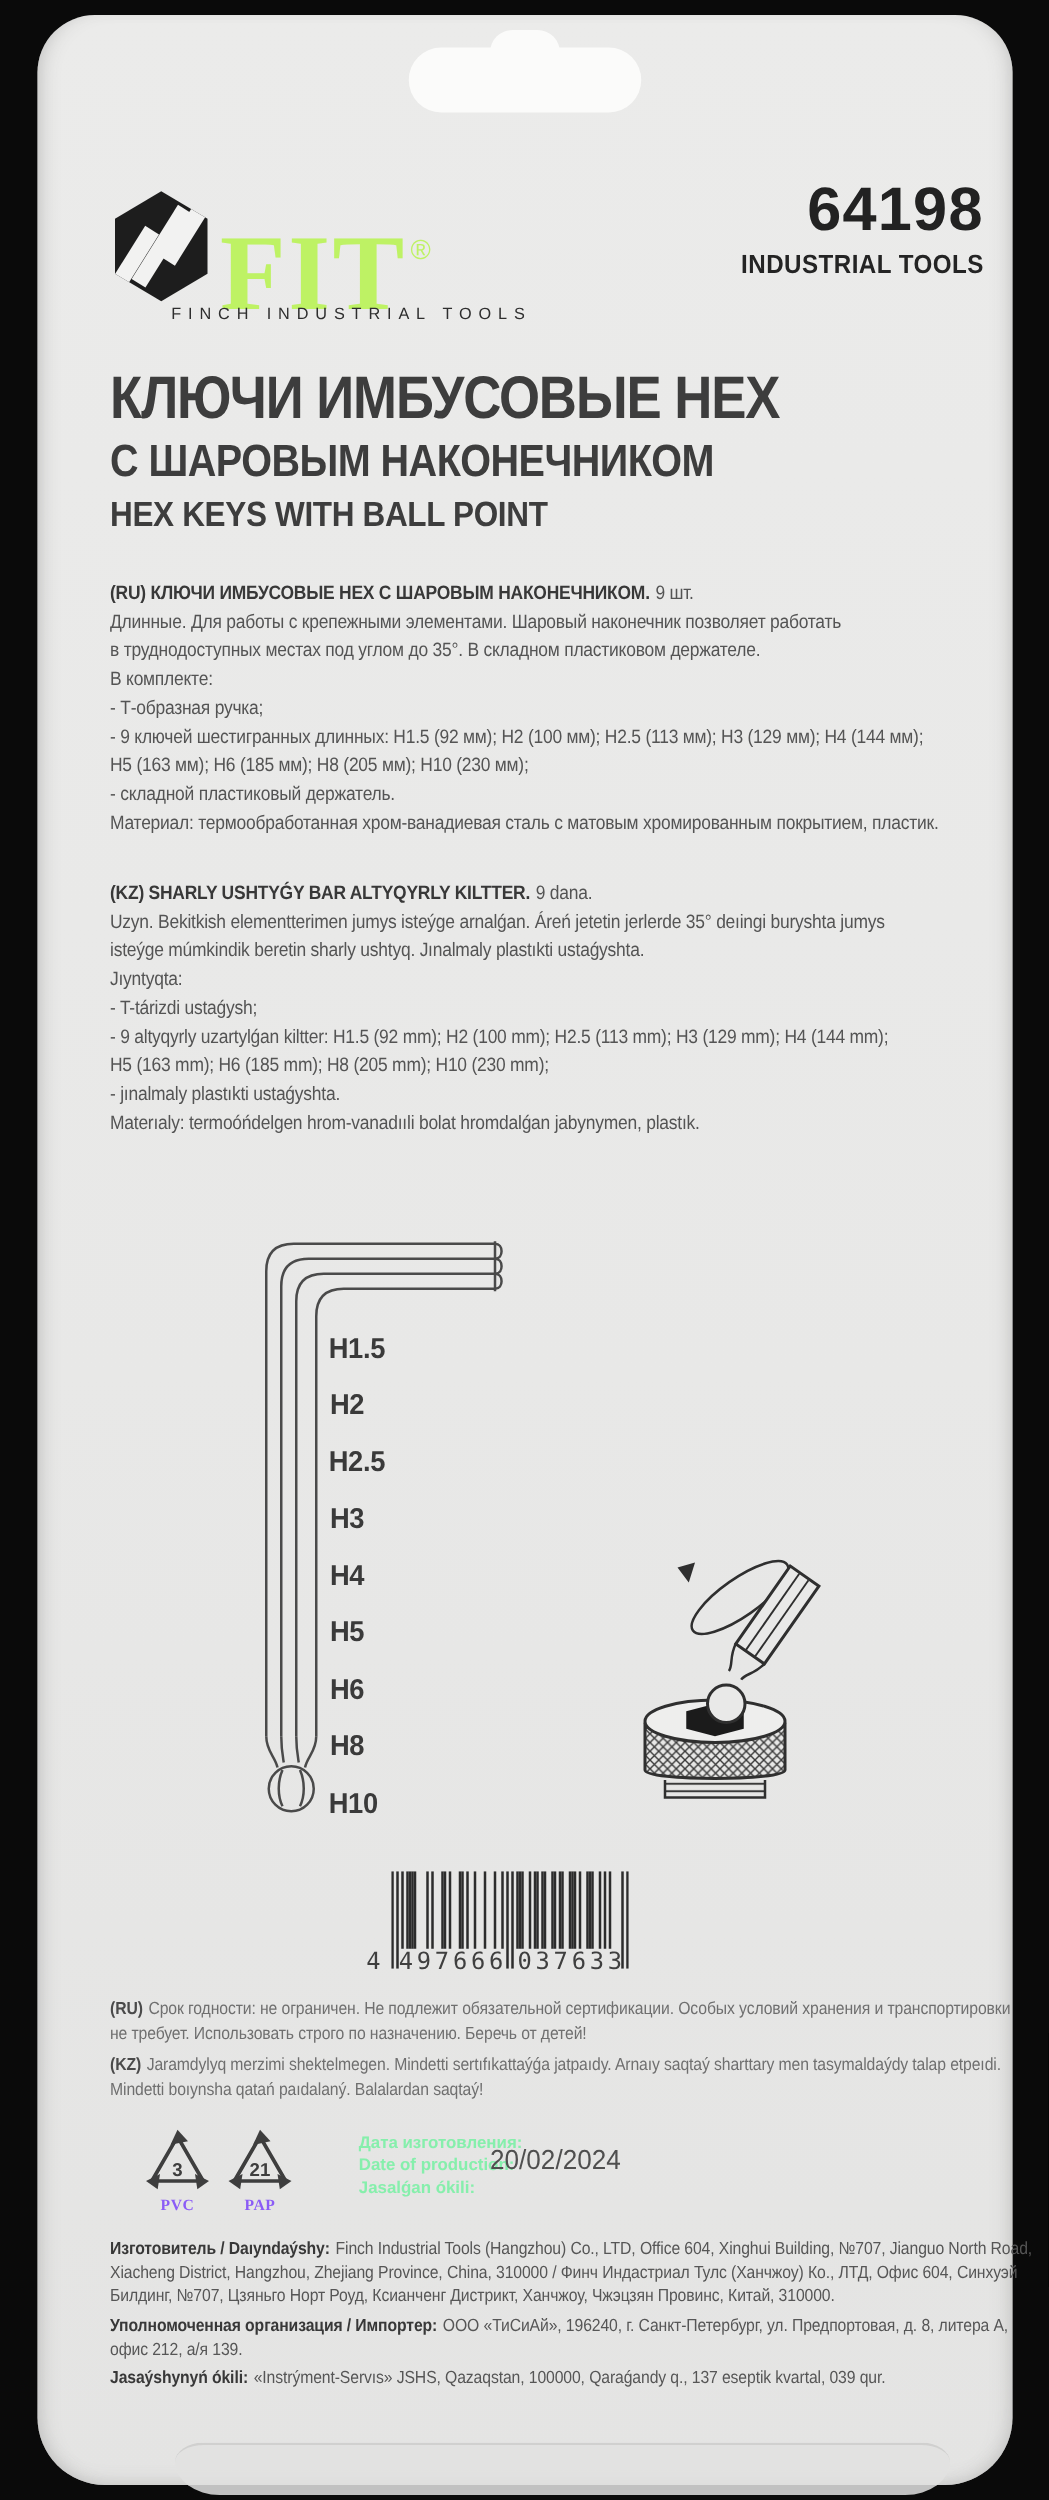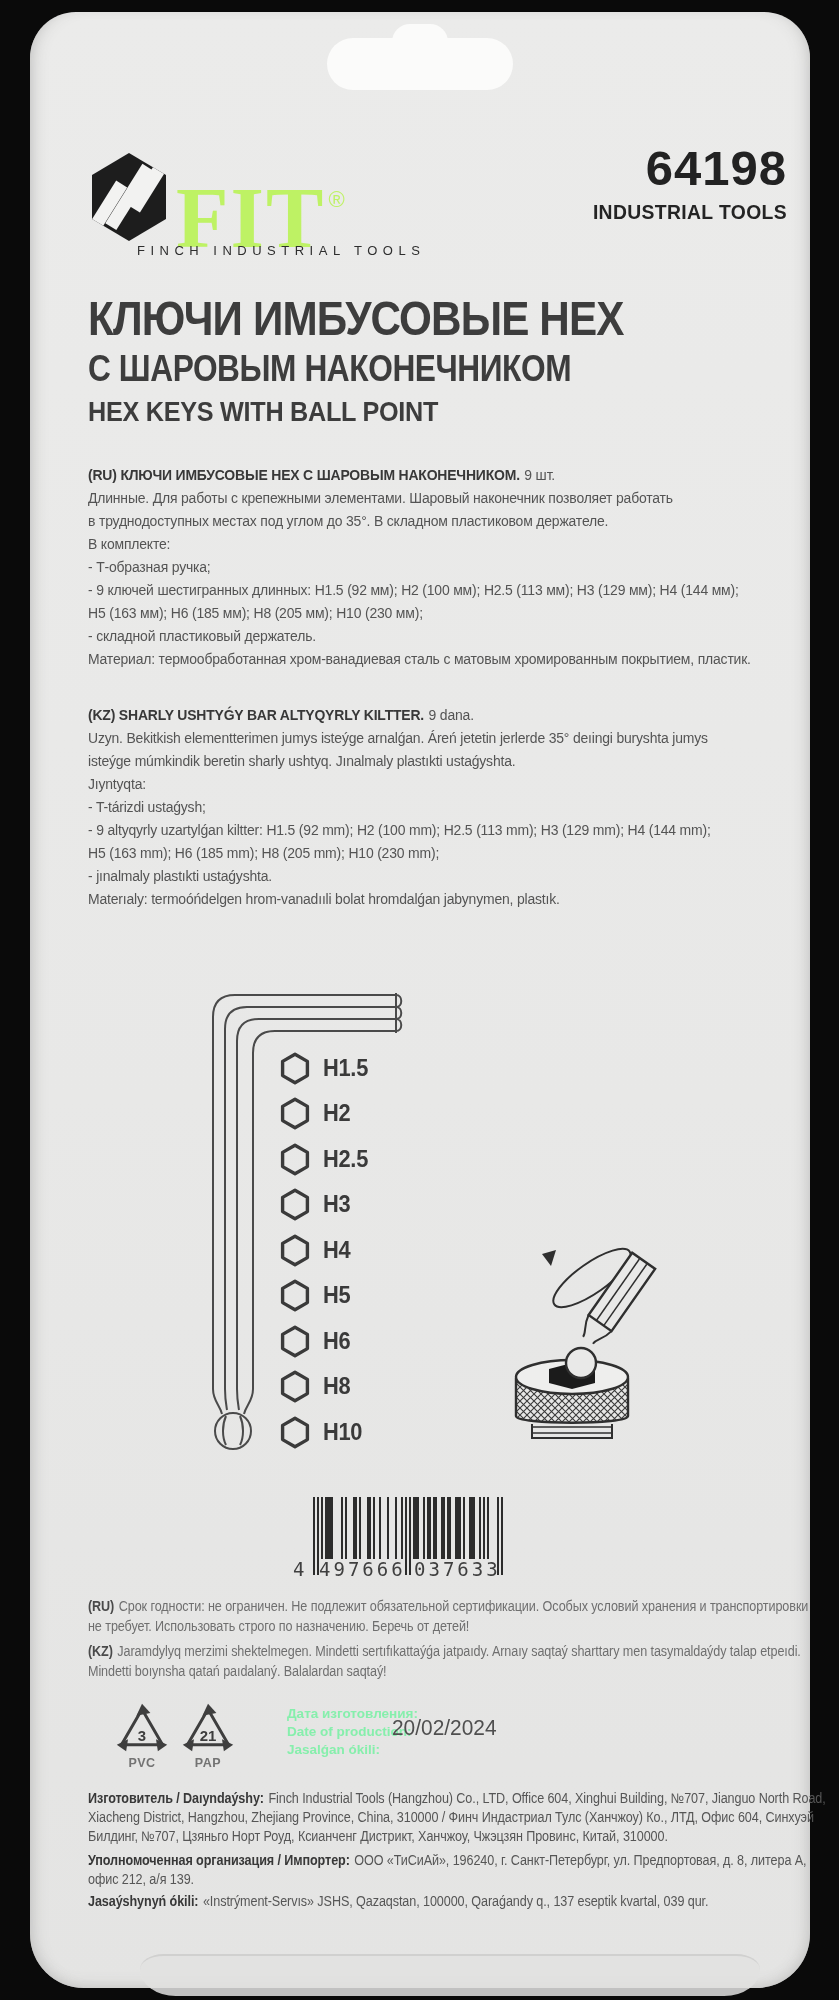--- a/index.html
+++ b/index.html
@@ -32,34 +32,34 @@
 
   
   .t1{left:88px;top:291px;font-size:48px;font-weight:700;color:#3d3d3d;letter-spacing:-1px;
       transform:scaleX(.88);transform-origin:0 0;white-space:nowrap;}
   .t2{left:88px;top:348px;font-size:36px;font-weight:700;color:#3d3d3d;letter-spacing:-.5px;
       transform:scaleX(.88);transform-origin:0 0;white-space:nowrap;}
   .t3{left:88px;top:396px;font-size:28px;font-weight:700;color:#3d3d3d;letter-spacing:-.3px;
       transform:scaleX(.9);transform-origin:0 0;white-space:nowrap;}
 
   
-  .hexrow{position:absolute;left:280px;height:33px;display:flex;align-items:center;gap:13px;}
+  .hexrow{position:absolute;left:263px;height:33px;display:flex;align-items:center;gap:13px;flex-direction:column;}
   .hexrow span{font-size:23px;font-weight:700;color:#3a3a3a;letter-spacing:-.3px;transform:scaleX(.95);transform-origin:0 50%;}
 
   
   .bc-digit{position:absolute;top:1558px;font-family:"DejaVu Sans Mono",monospace;font-size:19px;color:#3f3f3f;}
 
   .note-txt{font-size:14px;color:#6f6f6f;letter-spacing:-.1px;}
   .note-b{font-weight:700;color:#4a4a4a;}
 
   .prod-label{left:287px;font-size:13.5px;font-weight:700;color:#86efac;}
   .prod-date{left:392px;top:1715px;font-size:22px;color:#4f4f4f;transform:scaleX(.95);transform-origin:0 0;}
 
   .recy{position:absolute;width:56px;text-align:center;}
-  .recy .lbl{font-size:12.5px;font-weight:700;color:#737373;letter-spacing:.5px;margin-top:-2px;}
+  .recy .lbl{font-size:12.5px;font-weight:700;color:#8b5cf6;letter-spacing:.5px;margin-top:-2px;font-family:Liberation Serif, serif;}
 
   .foot-txt{font-size:14px;color:#565656;letter-spacing:-.1px;}
 </style>
 </head>
 <body>
 
 <div id="page">
   <div id="card">
     <div class="hole-bump"></div>
     <div class="hole-cap"></div>

